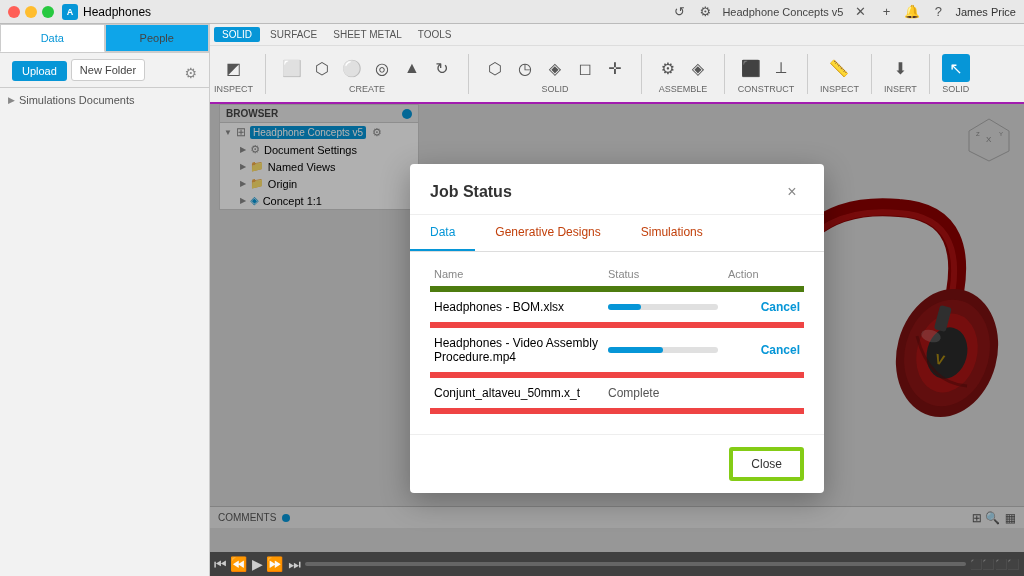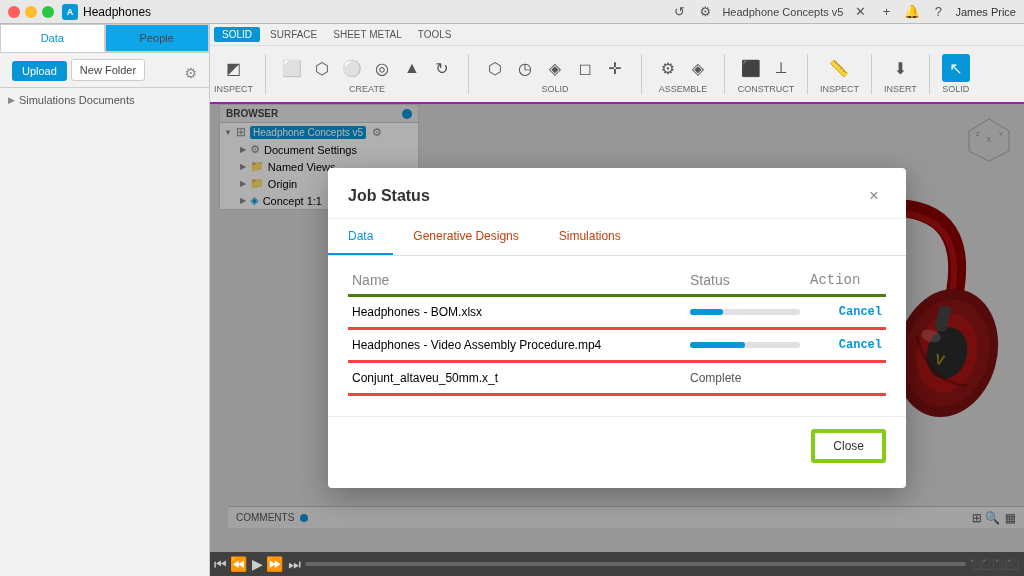--- a/index.html
+++ b/index.html
@@ -246,21 +246,21 @@
       align-items: center;
       justify-content: center;
       z-index: 100;
     }
 
     
     #job-status-modal {
       background: white;
       border-radius: 4px;
       box-shadow: 0 8px 30px rgba(0,0,0,0.3);
-      width: 578px;
+      width: 414px;
       min-height: 320px;
       position: relative;
     }
     #modal-header {
       padding: 16px 20px 10px;
       border-bottom: 1px solid #eee;
       display: flex;
       align-items: center;
       justify-content: space-between;
     }
@@ -292,26 +292,26 @@
     #job-table {
       width: 100%;
       border-collapse: collapse;
       font-size: 12px;
     }
     #job-table th {
       text-align: left;
       padding: 6px 4px;
       color: #888;
       font-weight: normal;
-      border-bottom: 3px solid #4d7c0f;
-      font-size: 14px;
+      border-bottom: 6px solid #4d7c0f;
+      font-size: 11px;
     }
     #job-table td {
       padding: 8px 4px;
-      border-bottom: 3px solid #ef4444;
+      border-bottom: 6px solid #ef4444;
       vertical-align: middle;
     }
     .progress-bar-cell {
       width: 120px;
     }
     .job-progress {
       height: 6px;
       background: #e0e0e0;
       border-radius: 3px;
       width: 110px;
@@ -323,21 +323,21 @@
     }
     .cancel-link {
       color: #0696d7;
       cursor: pointer;
       font-weight: 600;
       font-size: 12px;
     }
     .status-complete {
       color: #555;
     }
-    .action-col { width: 80px; text-align: right; font-family: Liberation Mono, monospace; }
+    .action-col { width: 80px; text-align: right; }
     #modal-footer {
       padding: 12px 20px;
       text-align: right;
       border-top: 1px solid #eee;
       margin-top: 10px;
     }
     .close-btn {
       padding: 6px 18px;
       border: 4px solid #84cc16;
       background: white;
@@ -616,21 +616,21 @@
                 </tr>
               </tbody>
             </table>
           </div>
           <div id="modal-footer">
             <button class="close-btn">Close</button>
           </div>
         </div>
       </div>
 
-      <div id="status-bar" style="position:absolute;bottom:24px;left:0;right:0;margin-left:18px;">
+      <div id="status-bar" style="position:absolute;bottom:24px;left:0;right:0;">
         <div class="status-left">
           <span>COMMENTS</span>
           <span style="width:8px;height:8px;background:#0696d7;border-radius:50%;display:inline-block;"></span>
         </div>
         <div class="status-right">
           <span style="cursor:pointer;font-size:12px;">⊞</span>
           <span style="cursor:pointer;font-size:12px;">🔍</span>
           <span style="cursor:pointer;font-size:12px;">▦</span>
         </div>
       </div>

